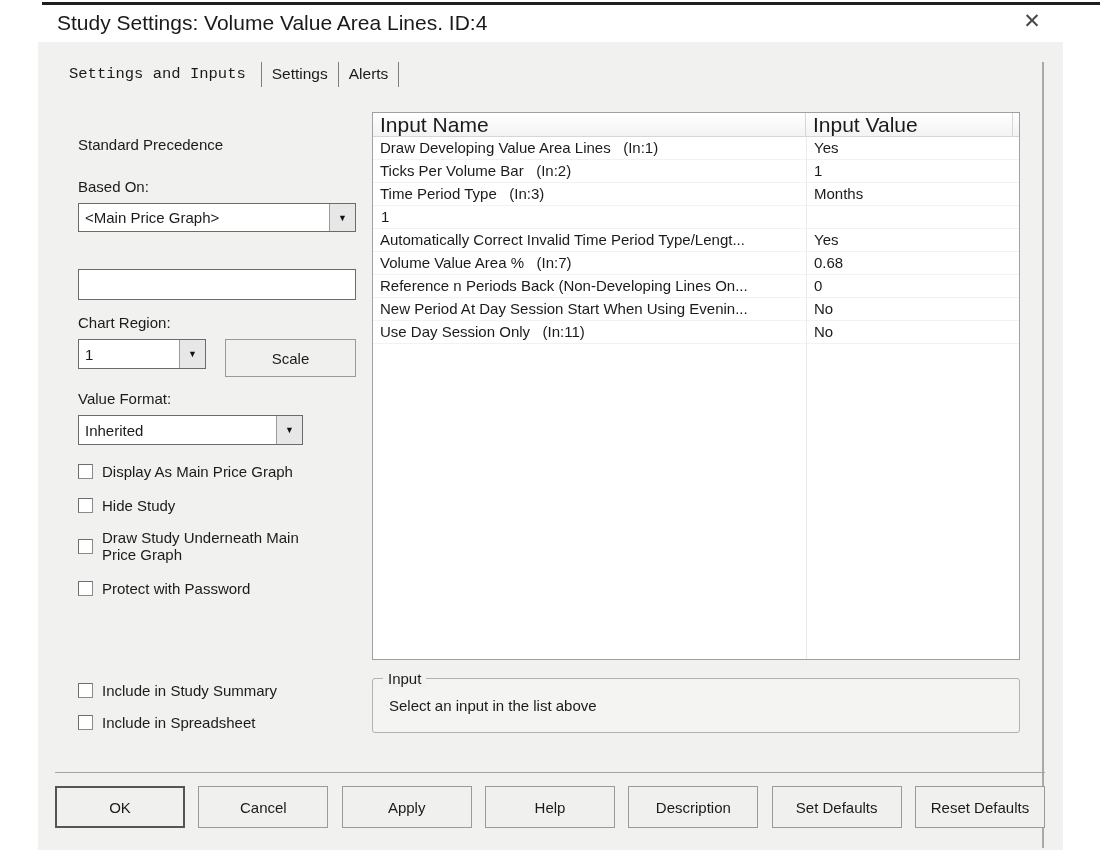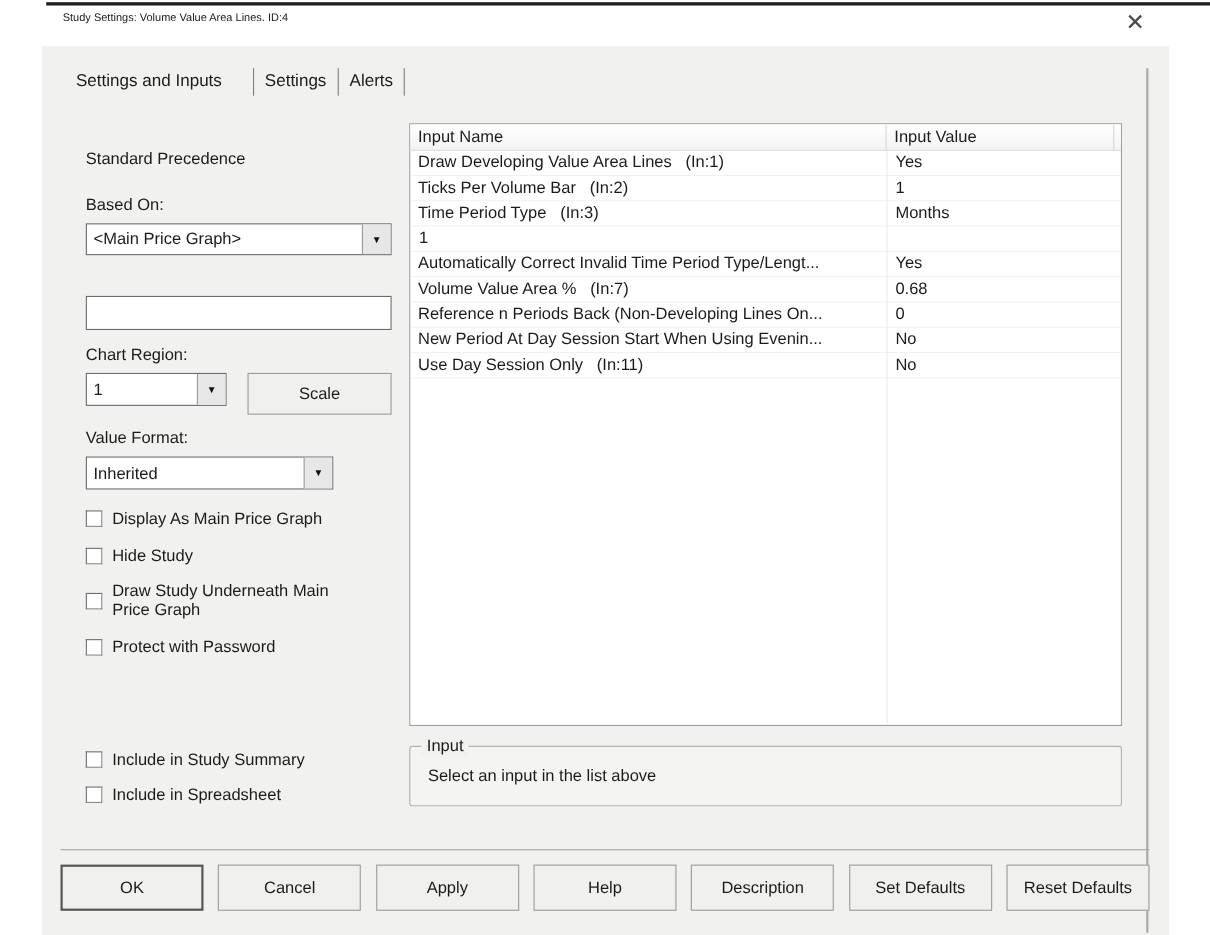--- a/index.html
+++ b/index.html
@@ -3,32 +3,32 @@
 <meta charset="utf-8">
 <style>
   * { margin:0; padding:0; box-sizing:border-box; }
   html,body { width:1100px; height:850px; background:#ffffff; overflow:hidden;
               font-family:"Liberation Sans", sans-serif; color:#1b1b1b; }
   .abs { position:absolute; }
 
   
   #stage { position:relative; width:1100px; height:850px; background:#fff; }
   #top-line { left:42px; top:2px; width:1058px; height:3px; background:#1e1e1e; }
-  #win-title { left:57px; top:11px; font-size:10px; color:#1a1a1a; }
+  #win-title { left:57px; top:11px; font-size:21px; color:#1a1a1a; }
   #close-btn { left:1016px; top:6px; width:32px; height:30px; font-size:21px;
                color:#4a4a4a; text-align:center; line-height:30px; cursor:default; }
 
   
   #dialog { left:38px; top:42px; width:1025px; height:808px; background:#f1f1ef; }
   #right-edge { left:1004px; top:20px; width:2px; height:786px; background:#a9a9a9; }
 
   
   #tabs { left:19px; top:18px; height:28px; display:flex; align-items:center; }
   .tab { font-size:15.5px; padding:3px 10px 4px 10px; border-right:1px solid #7f7f7f; }
-  .tab.selected { padding-left:12px; padding-right:28px; }
+  .tab.selected { padding-left:12px; padding-right:15px;font-family:Liberation Mono, monospace; }
 
   
   .lbl { position:absolute; font-size:15px; white-space:nowrap; }
   .combo { position:absolute; background:#fff; border:1px solid #6b6b6b; display:flex; align-items:center; }
   .combo .val { flex:1; font-size:15px; padding-left:6px; overflow:hidden; white-space:nowrap; }
   .combo .arrow-box { width:26px; align-self:stretch; background:#e7e7e7; border-left:1px solid #9b9b9b;
                       display:flex; align-items:center; justify-content:center; }
   .combo .arrow-box span { font-size:9px; color:#111; }
   .edit { position:absolute; background:#fff; border:1px solid #6b6b6b; font-size:15px;
           padding:0 6px; font-family:"Liberation Sans", sans-serif; }
@@ -39,21 +39,21 @@
   .cb-box { width:15px; height:15px; background:#fff; border:1px solid #8a8a8a;
             border-top-color:#6e6e6e; border-left-color:#6e6e6e; flex:0 0 auto; margin-right:9px; }
   .cb-lab { font-size:15px; line-height:17px; }
   .cb-wrap .cb-lab { width:200px; white-space:normal; }
 
   
   #inputs-table { left:334px; top:70px; width:648px; height:548px; background:#fff;
                   border:1px solid #a0a0a0; overflow:hidden; }
   #tbl-header { display:flex; height:24px; background:linear-gradient(#ffffff,#f3f3f3);
                 border-bottom:1px solid #d6d6d6; }
-  .hcell { font-size:15px; line-height:23px; padding-left:7px; }
+  .hcell { font-size:21px; line-height:23px; padding-left:7px; }
   .hcell.c1 { width:433px; border-right:1px solid #d6d6d6; }
   .hcell.c2 { flex:1; border-right:1px solid #d6d6d6; margin-right:6px; }
   #col-line { position:absolute; left:433px; top:24px; bottom:0; width:1px; background:#ebebeb; }
   .trow { display:flex; height:23px; border-bottom:1px solid #f2f2f1; }
   .tcell { font-size:15px; line-height:22px; }
   .tcell.name { width:433px; padding-left:7px; white-space:pre; overflow:hidden; }
   .tcell.val  { flex:1; padding-left:8px; white-space:nowrap; overflow:hidden; }
 
   
   #input-group { left:334px; top:636px; width:648px; height:55px; background:#f4f4f2;

